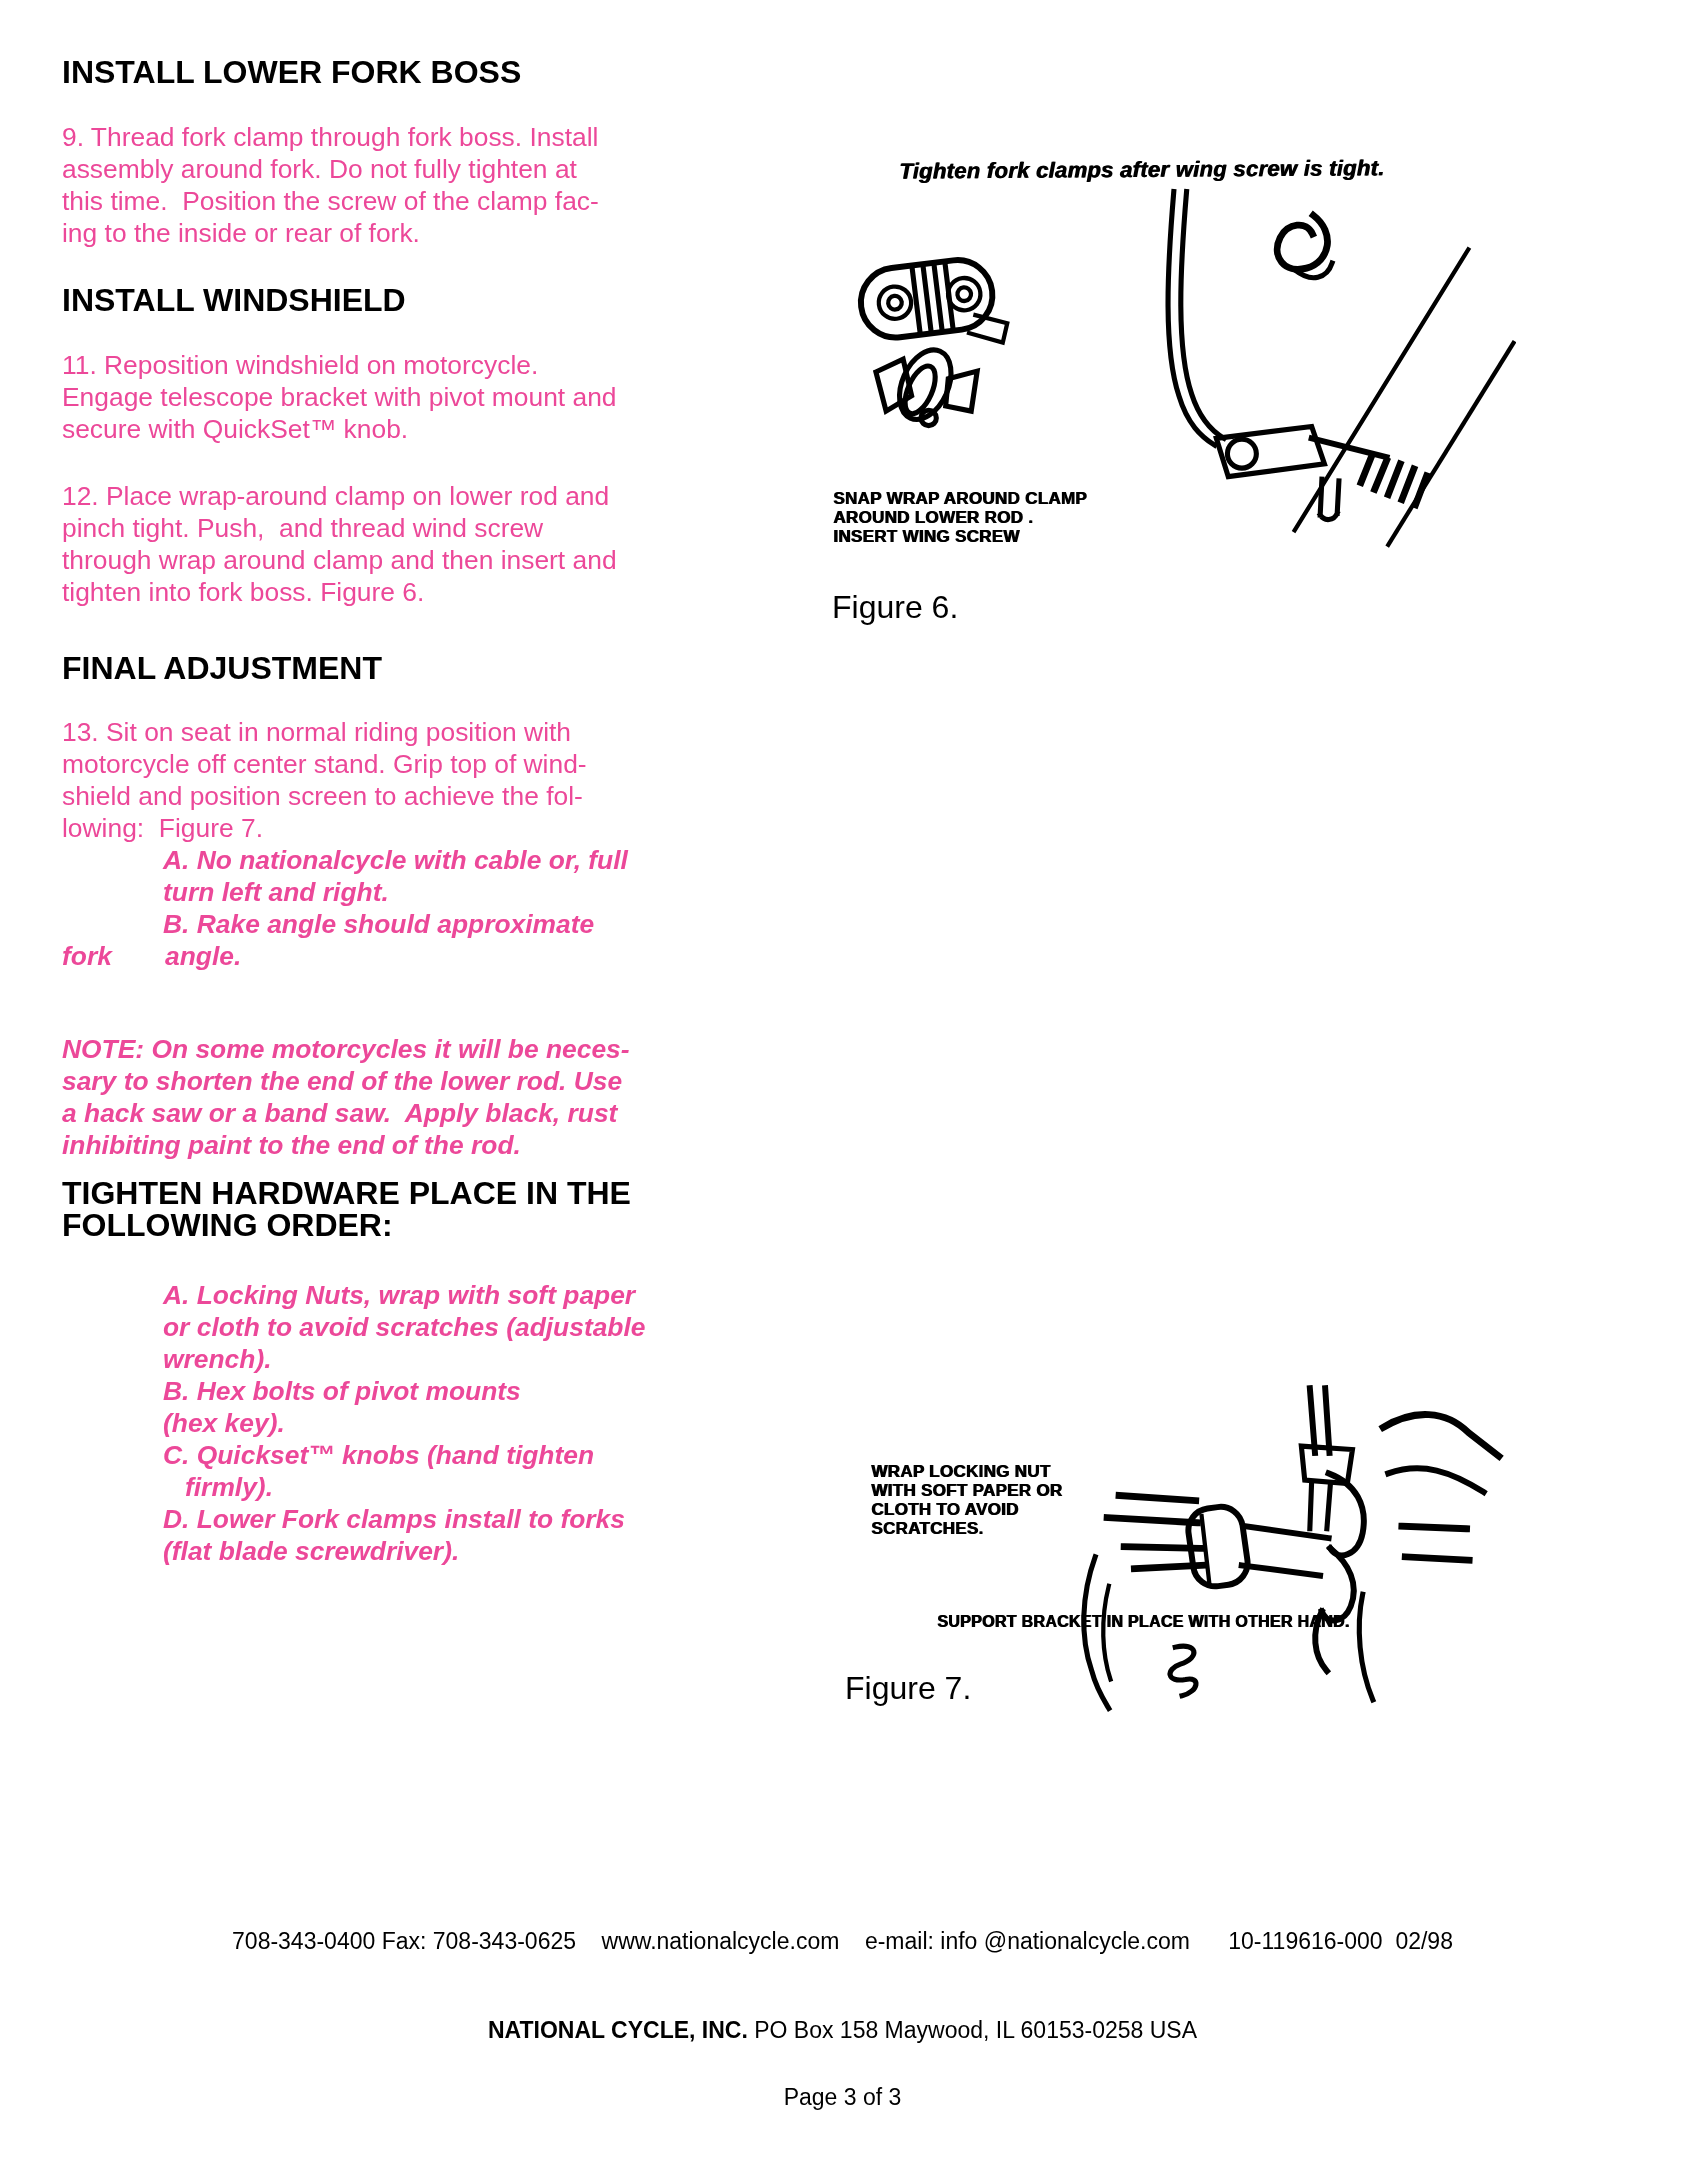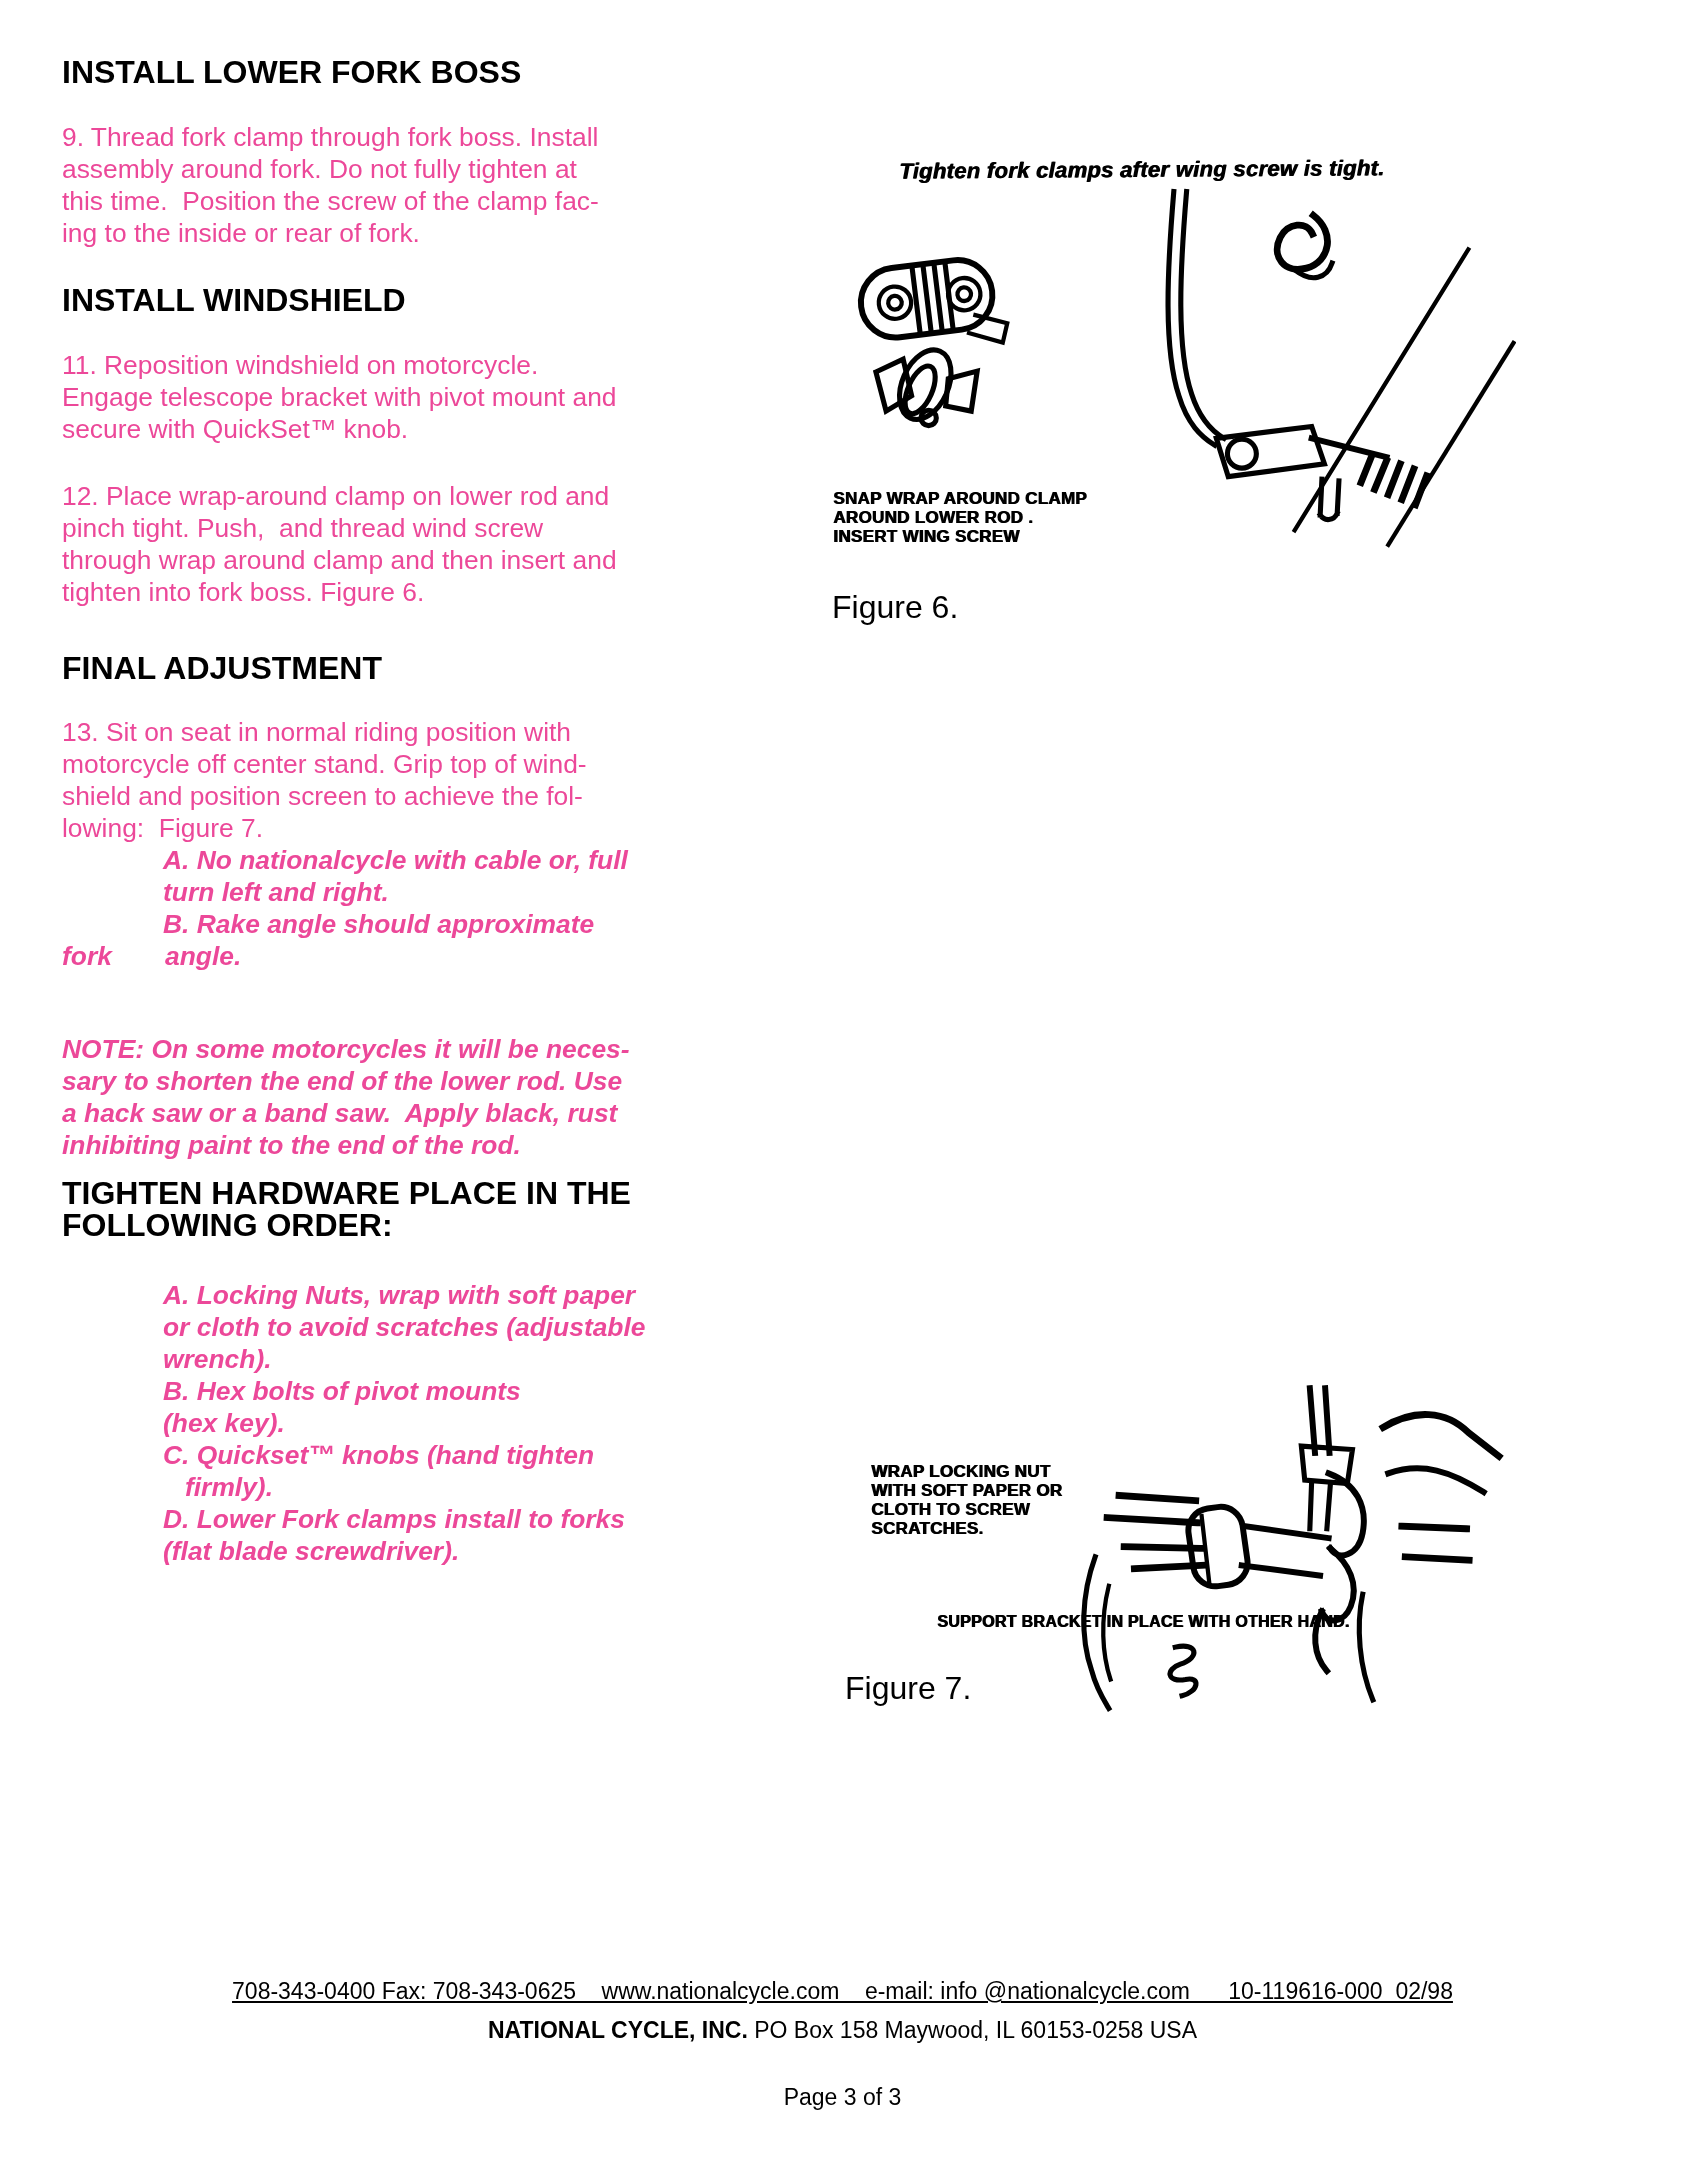--- a/index.html
+++ b/index.html
@@ -124,21 +124,21 @@
   </svg>
 
   <div class="abs scan-label" style="left:833px;top:489px;">SNAP WRAP AROUND CLAMP
 AROUND LOWER ROD .
 INSERT WING SCREW</div>
 
   <div class="abs fig-caption" style="left:832px;top:594px;">Figure 6.</div>
 
   <div class="abs scan-label" style="left:871px;top:1462px;">WRAP LOCKING NUT
 WITH SOFT PAPER OR
-CLOTH TO SCREW
+CLOTH TO AVOID
 SCRATCHES.</div>
 
   <svg class="abs" style="left:1056px;top:1371px;" width="460" height="341" viewBox="0 0 540 400">
     <g fill="none" stroke="#000" stroke-linecap="square">
 
       <path d="M74,146 L164,152 M60,172 L166,178 M80,206 L170,208 M92,232 L172,228" stroke-width="8"></path>
 
       <g transform="rotate(-8 190 205)">
         <rect x="158" y="160" width="64" height="92" rx="26" stroke-width="7"></rect>
         <path d="M176,168 L174,246" stroke-width="5"></path>
@@ -166,18 +166,18 @@
       <path d="M140,324 C166,318 170,336 146,344 C128,350 130,366 152,362 C170,358 168,376 148,381" stroke-width="6"></path>
     </g>
   </svg>
 
   <div class="abs scan-label-sm" style="left:937px;top:1612px;">SUPPORT BRACKET IN PLACE WITH OTHER HAND.</div>
 
   <div class="abs fig-caption" style="left:845px;top:1675px;">Figure 7.</div>
 
   <div class="abs footer-line" style="top:2017px;"><span class="footer-bold">NATIONAL CYCLE, INC.</span><span> PO Box 158 Maywood, IL 60153-0258 USA</span></div>
 
-  <div class="abs footer-line" style="top:1978px;text-decoration:underline;">708-343-0400 Fax: 708-343-0625    www.nationalcycle.com    e-mail: info @nationalcycle.com      10-119616-000  02/98</div>
+  <div class="abs footer-line" style="top:1928px;">708-343-0400 Fax: 708-343-0625    www.nationalcycle.com    e-mail: info @nationalcycle.com      10-119616-000  02/98</div>
 
   <div class="abs footer-line" style="top:2084px;">Page 3 of 3</div>
 
 </div>
 
 
 </body></html>

